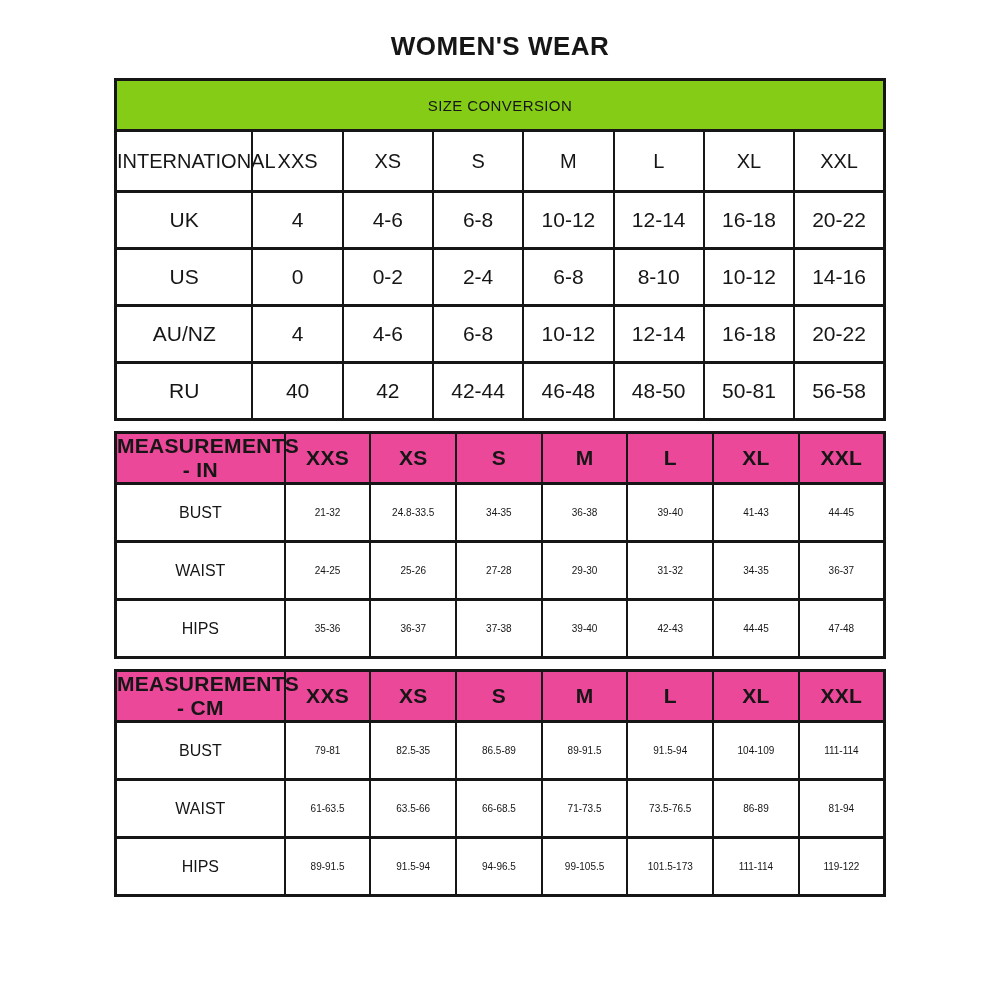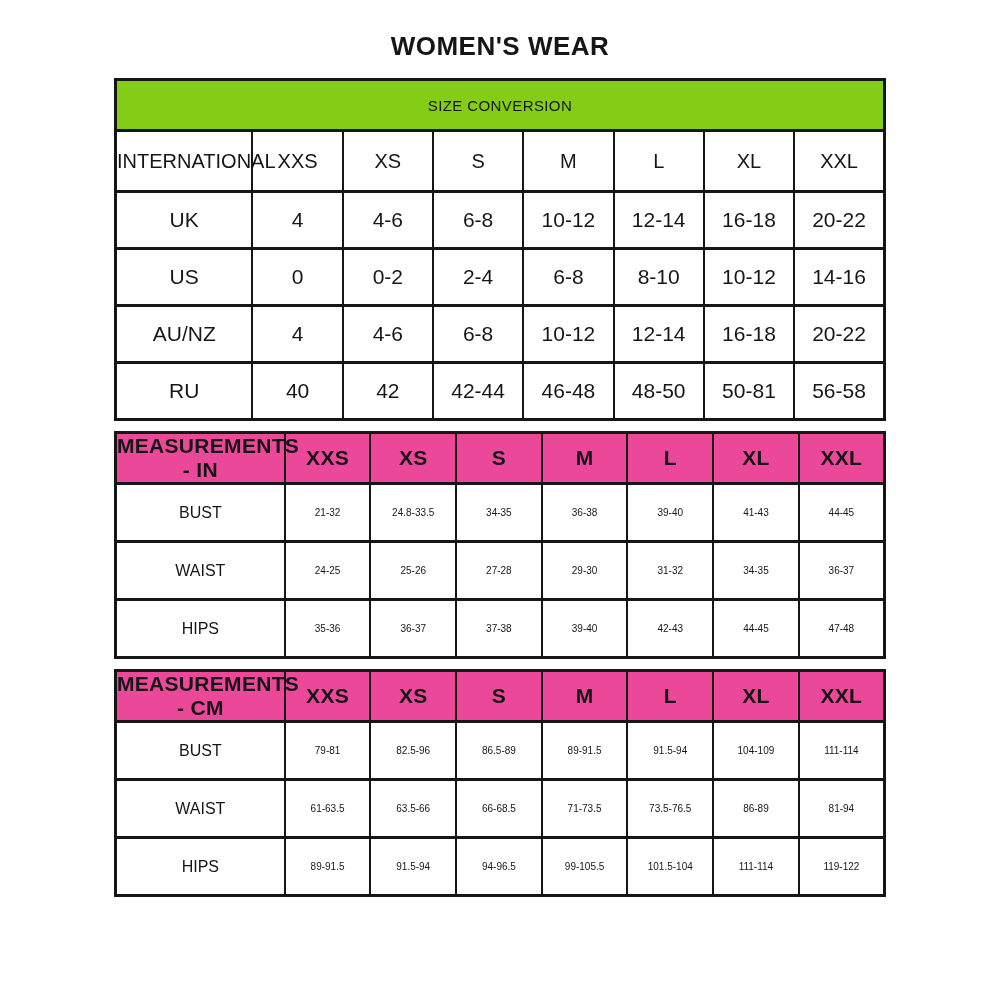--- a/index.html
+++ b/index.html
@@ -213,21 +213,21 @@
           <td>M</td>
           <td>L</td>
           <td>XL</td>
           <td>XXL</td>
         </tr>
     </thead>
     <tbody>
         <tr>
           <td class="row-label">BUST</td>
           <td>79-81</td>
-          <td>82.5-96</td>
+          <td>82.5-35</td>
           <td>86.5-89</td>
           <td>89-91.5</td>
           <td>91.5-94</td>
           <td>104-109</td>
           <td>111-114</td>
         </tr>
         <tr>
           <td class="row-label">WAIST</td>
           <td>61-63.5</td>
           <td>63.5-66</td>
@@ -236,20 +236,20 @@
           <td>73.5-76.5</td>
           <td>86-89</td>
           <td>81-94</td>
         </tr>
         <tr>
           <td class="row-label">HIPS</td>
           <td>89-91.5</td>
           <td>91.5-94</td>
           <td>94-96.5</td>
           <td>99-105.5</td>
-          <td>101.5-104</td>
+          <td>101.5-173</td>
           <td>111-114</td>
           <td>119-122</td>
         </tr>
       </tbody>
   </table>
 
 </div>
 
 </body></html>

